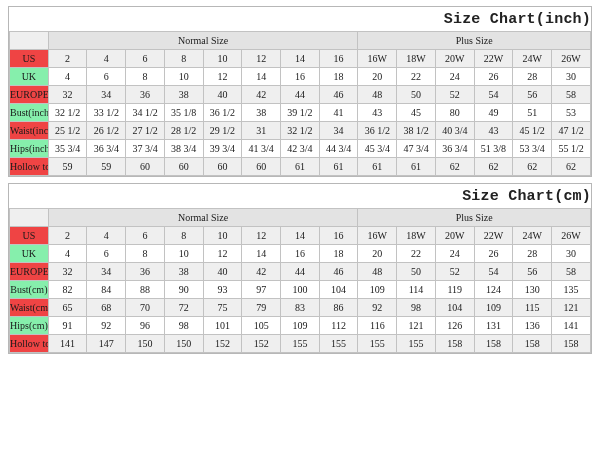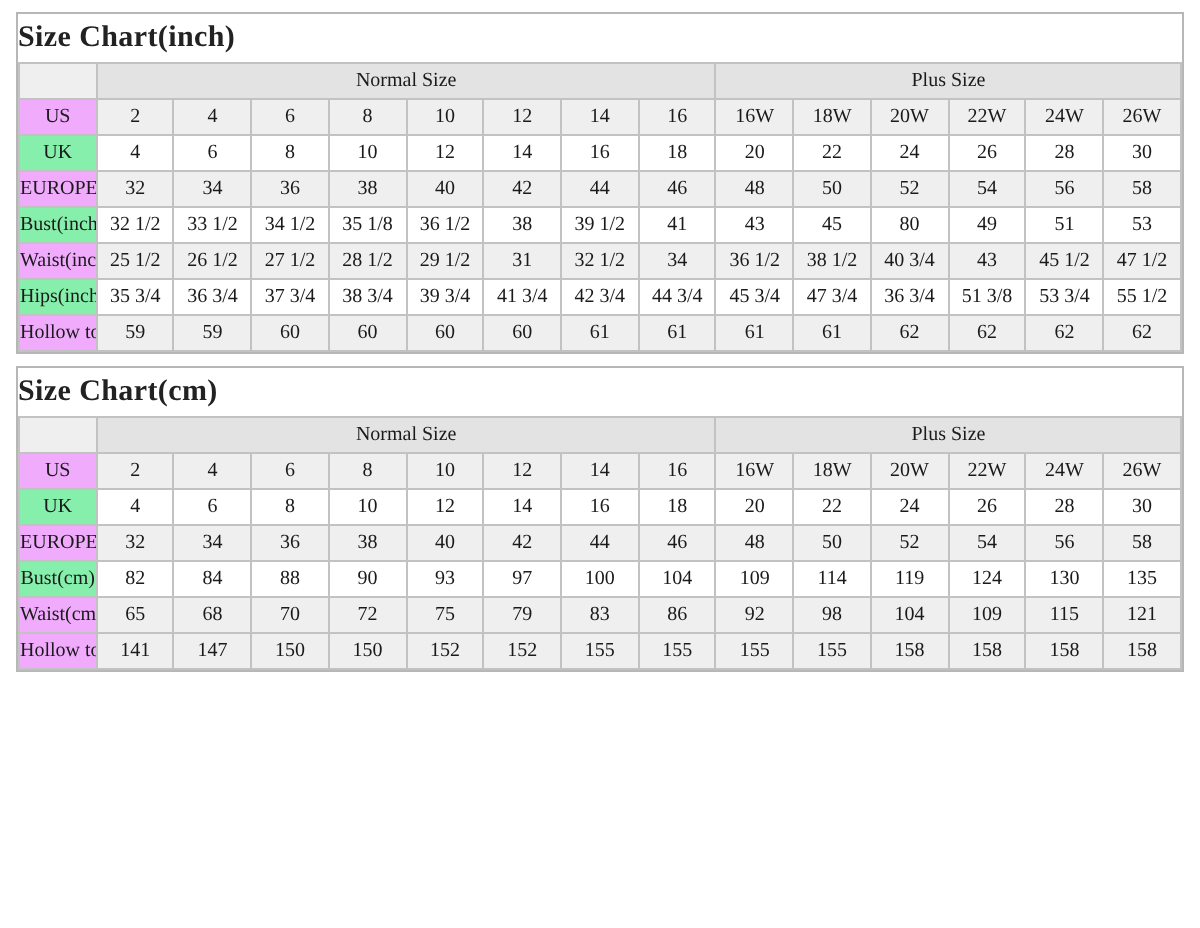--- a/index.html
+++ b/index.html
@@ -20,26 +20,27 @@
     padding: 6px 8px 4px 8px;
     display: flex;
     flex-direction: column;
     gap: 6px;
   }
   .chart-block {
     border: 1px solid #b7b7b7;
     background: #ffffff;
   }
   .chart-title {
-    text-align: left;
+    text-align: right;
     font-size: 15px;
     font-weight: bold;
     padding: 4px 0 3px 0;
     letter-spacing: 0.2px;
     color: #222;
+    font-family: Liberation Mono, monospace;
   }
   table.size-table {
     border-collapse: collapse;
     width: 100%;
     table-layout: fixed;
     border-radius: 16px;
   }
   table.size-table td {
     border: 1px solid #c2c2c2;
     text-align: center;
@@ -60,21 +61,21 @@
     font-weight: normal;
   }
   td.blank {
     background: #efefef;
     border-right: 1px solid #c2c2c2;
   }
   tr.shade td {
     background: #efefef;
   }
   tr.shade td.rowhead {
-    background: #f0abfc;
+    background: #ef4444;
   }
   tr.plain td {
     background: #ffffff;
   }
   tr.plain td.rowhead {
     background: #86efac;
   }
   td.plus {
     
   }
@@ -319,20 +320,37 @@
         <td>83</td>
         <td>86</td>
         <td class="plus">92</td>
         <td class="plus">98</td>
         <td class="plus">104</td>
         <td class="plus">109</td>
         <td class="plus">115</td>
         <td class="plus">121</td>
       </tr>
 
+      <tr class="plain">
+        <td class="rowhead">Hips(cm)</td>
+        <td>91</td>
+        <td>92</td>
+        <td>96</td>
+        <td>98</td>
+        <td>101</td>
+        <td>105</td>
+        <td>109</td>
+        <td>112</td>
+        <td class="plus">116</td>
+        <td class="plus">121</td>
+        <td class="plus">126</td>
+        <td class="plus">131</td>
+        <td class="plus">136</td>
+        <td class="plus">141</td>
+      </tr>
 
       <tr class="shade">
         <td class="rowhead">Hollow to Floor(cm)</td>
         <td>141</td>
         <td>147</td>
         <td>150</td>
         <td>150</td>
         <td>152</td>
         <td>152</td>
         <td>155</td>

